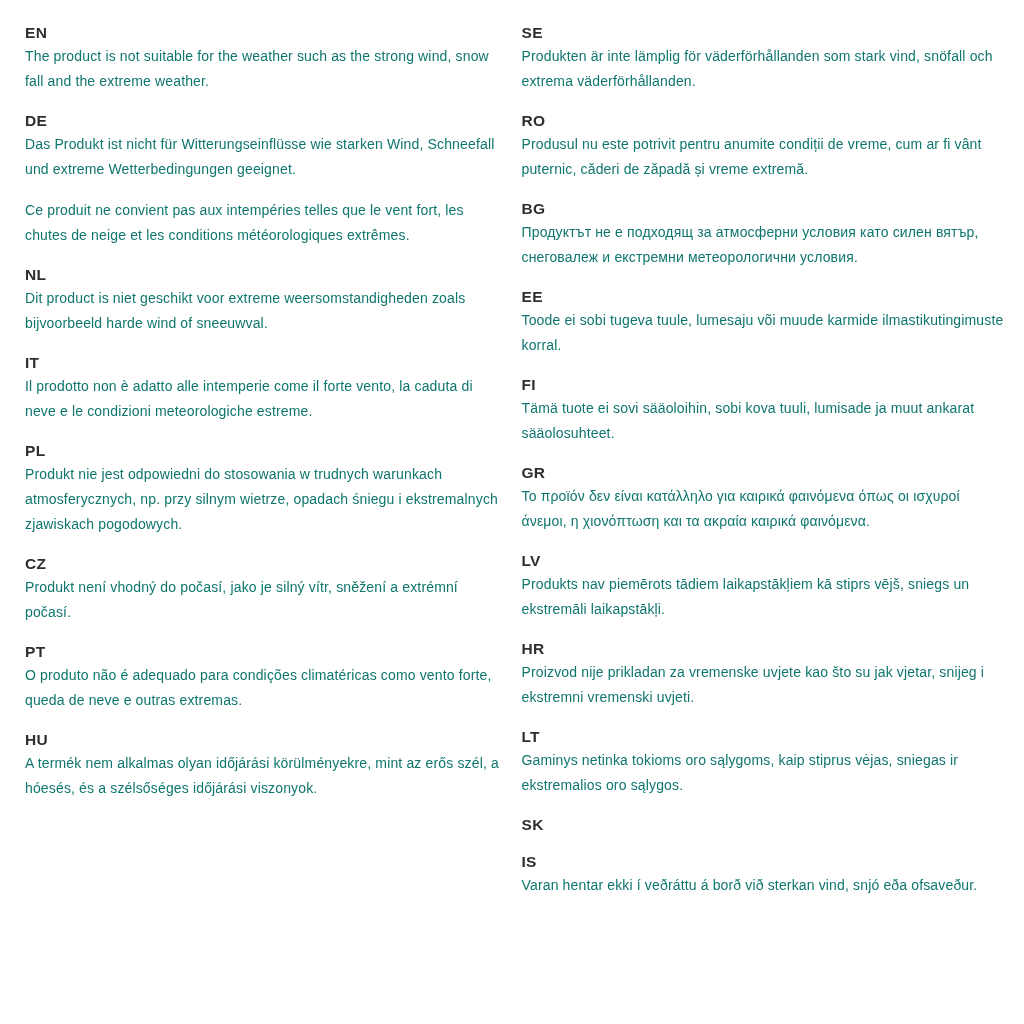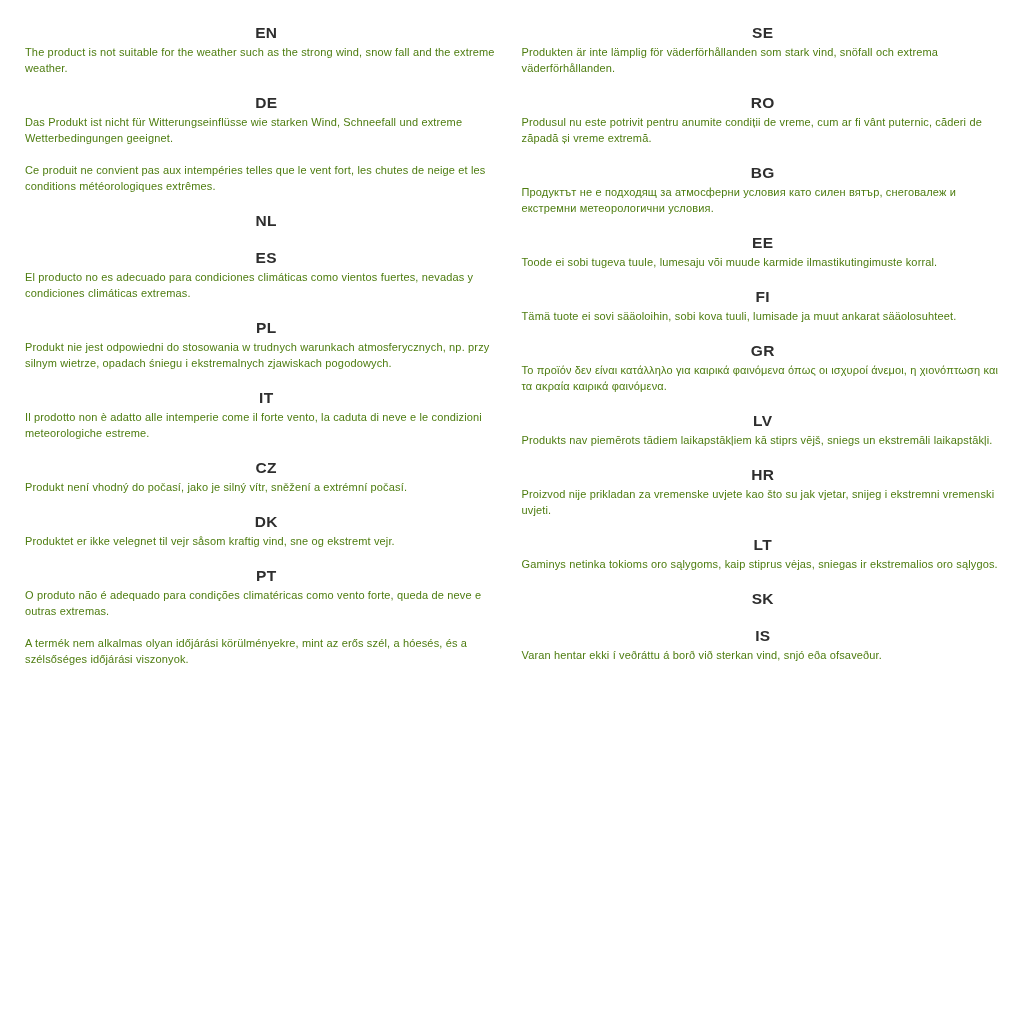--- a/index.html
+++ b/index.html
@@ -29,73 +29,66 @@
   .entry {
     margin-bottom: 16px;
   }
   .code {
     font-weight: bold;
     color: #2e2e2e;
     font-size: 15.5px;
     line-height: 21px;
     margin-bottom: 1px;
     letter-spacing: 0.3px;
-    text-align: center;
   }
   .text {
-    font-size: 11px;
-    line-height: 16px;
+    font-size: 14px;
+    line-height: 25px;
     letter-spacing: 0.15px;
-    color: #4d7c0f;
+    color: #0f766e;
   }
 </style>
 </head>
 <body>
 
 <div class="page">
   <div class="col">
       <div class="entry">
         <div class="code">EN</div>
         <div class="text">The product is not suitable for the weather such as the strong wind, snow fall and the extreme weather.</div>
       </div>
       <div class="entry">
         <div class="code">DE</div>
         <div class="text">Das Produkt ist nicht für Witterungseinflüsse wie starken Wind, Schneefall und extreme Wetterbedingungen geeignet.</div>
       </div>
       <div class="entry">
         <div class="text">Ce produit ne convient pas aux intempéries telles que le vent fort, les chutes de neige et les conditions météorologiques extrêmes.</div>
       </div>
       <div class="entry">
         <div class="code">NL</div>
+        <div class="text">Dit product is niet geschikt voor extreme weersomstandigheden zoals bijvoorbeeld harde wind of sneeuwval.</div>
       </div>
       <div class="entry">
-        <div class="code">ES</div>
-        <div class="text">El producto no es adecuado para condiciones climáticas como vientos fuertes, nevadas y condiciones climáticas extremas.</div>
+        <div class="code">IT</div>
+        <div class="text">Il prodotto non è adatto alle intemperie come il forte vento, la caduta di neve e le condizioni meteorologiche estreme.</div>
       </div>
       <div class="entry">
         <div class="code">PL</div>
         <div class="text">Produkt nie jest odpowiedni do stosowania w trudnych warunkach atmosferycznych, np. przy silnym wietrze, opadach śniegu i ekstremalnych zjawiskach pogodowych.</div>
       </div>
       <div class="entry">
-        <div class="code">IT</div>
-        <div class="text">Il prodotto non è adatto alle intemperie come il forte vento, la caduta di neve e le condizioni meteorologiche estreme.</div>
-      </div>
-      <div class="entry">
         <div class="code">CZ</div>
         <div class="text">Produkt není vhodný do počasí, jako je silný vítr, sněžení a extrémní počasí.</div>
-      </div>
-      <div class="entry">
-        <div class="code">DK</div>
-        <div class="text">Produktet er ikke velegnet til vejr såsom kraftig vind, sne og ekstremt vejr.</div>
       </div>
       <div class="entry">
         <div class="code">PT</div>
         <div class="text">O produto não é adequado para condições climatéricas como vento forte, queda de neve e outras extremas.</div>
       </div>
       <div class="entry">
+        <div class="code">HU</div>
         <div class="text">A termék nem alkalmas olyan időjárási körülményekre, mint az erős szél, a hóesés, és a szélsőséges időjárási viszonyok.</div>
       </div>
     </div>
   <div class="col">
       <div class="entry">
         <div class="code">SE</div>
         <div class="text">Produkten är inte lämplig för väderförhållanden som stark vind, snöfall och extrema väderförhållanden.</div>
       </div>
       <div class="entry">
         <div class="code">RO</div>

